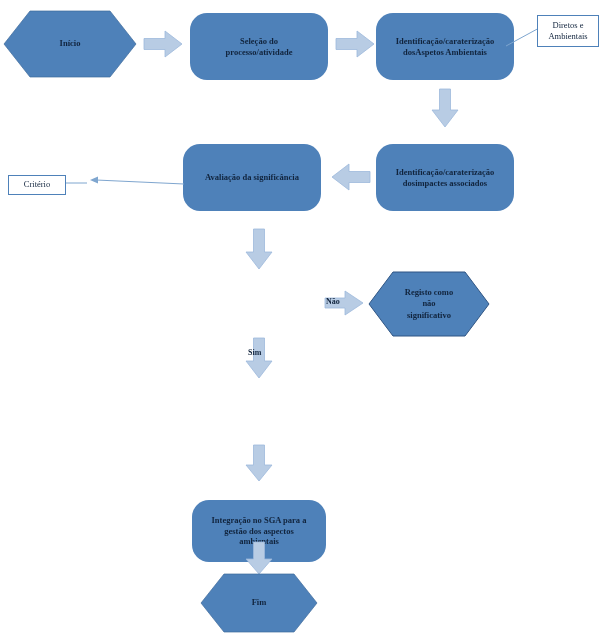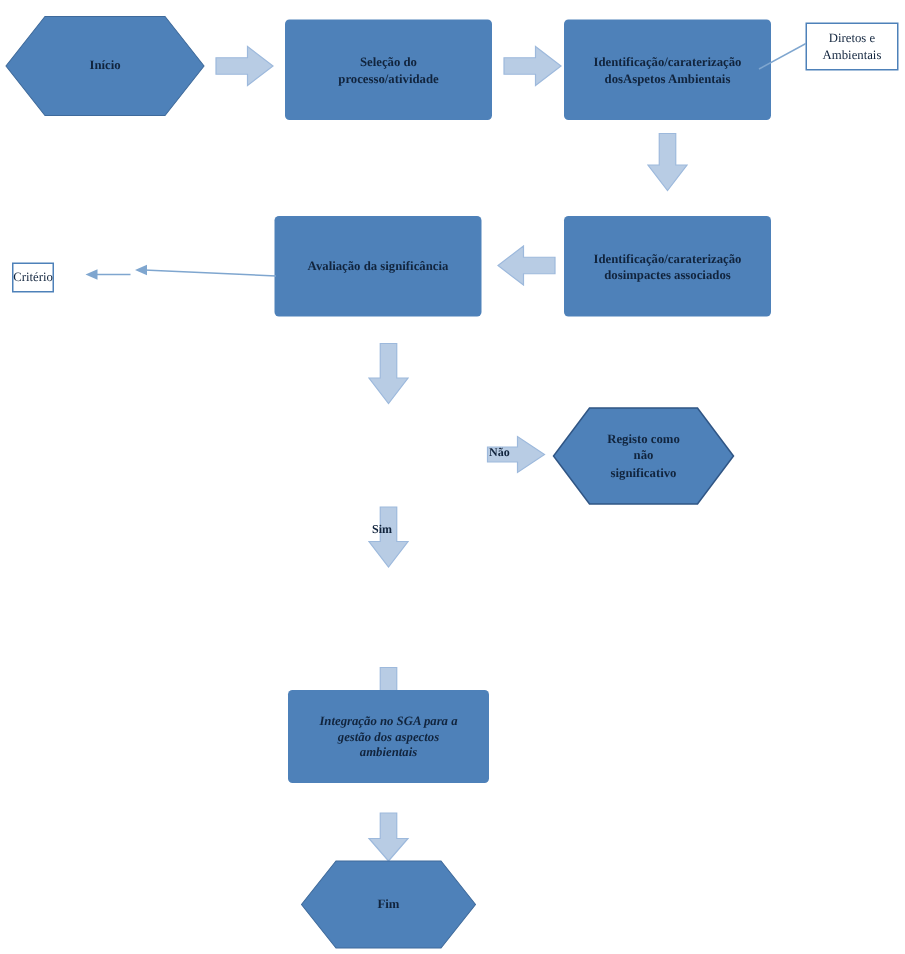--- a/index.html
+++ b/index.html
@@ -23,21 +23,21 @@
     align-items: center;
     justify-content: center;
     text-align: center;
     color: #11243d;
     font-weight: bold;
     line-height: 1.25;
     box-sizing: border-box;
   }
   .proc {
     background: #4E81B9;
-    border-radius: 3px;
+    border-radius: 17px;
     font-size: 8.5px;
     padding: 4px 6px;
   }
   .hexwrap {
     position: absolute;
   }
   .hexwrap svg {
     position: absolute;
     left: 0;
     top: 0;
@@ -161,21 +161,21 @@
   </div>
 
 
   <div class="connector" style="left:56px; top:175px; width:32px; height:16px;">
     <svg width="32" height="16" viewBox="0 0 32 16">
       <line x1="31" y1="8" x2="7" y2="8" stroke="#7FA6CF" stroke-width="1"></line>
       <polygon points="1,8 9,4.5 9,11.5" fill="#7FA6CF"></polygon>
     </svg>
   </div>
 
-  <div class="callout" style="left:8px; top:175px; width:28px; height:20px;">
+  <div class="callout" style="left:8px; top:175px; width:58px; height:20px;">
     <span style="white-space:pre-line;">Critério</span>
   </div>
 
   <div class="arrow" style="left:245px; top:228px; width:28px; height:42px;">
     <svg width="28" height="42" viewBox="0 0 28 42">
       <polygon points="8.5,1 19.5,1 19.5,24 27,24 14,41 1,24 8.5,24" fill="#B8CCE4" stroke="#9DB9DC" stroke-width="0.8"></polygon>
     </svg>
   </div>
 
 
@@ -202,21 +202,21 @@
   </div>
   <div class="arrowlabel" style="left:248px; top:348px;">Sim</div>
 
 
   <div class="arrow" style="left:245px; top:444px; width:28px; height:38px;">
     <svg width="28" height="38" viewBox="0 0 28 38">
       <polygon points="8.5,1 19.5,1 19.5,21 27,21 14,37 1,21 8.5,21" fill="#B8CCE4" stroke="#9DB9DC" stroke-width="0.8"></polygon>
     </svg>
   </div>
 
-  <div class="node proc" style="left:192px; top:460px; width:134px; height:62px;font-style:italic;">
+  <div class="node proc" style="left:192px; top:500px; width:134px; height:62px;">
     <span style="white-space:pre-line;">Integração no SGA para a
 gestão dos aspectos
 ambientais</span>
   </div>
 
   <div class="arrow" style="left:245px; top:541px; width:28px; height:34px;">
     <svg width="28" height="34" viewBox="0 0 28 34">
       <polygon points="8.5,1 19.5,1 19.5,18 27,18 14,33 1,18 8.5,18" fill="#B8CCE4" stroke="#9DB9DC" stroke-width="0.8"></polygon>
     </svg>
   </div>

